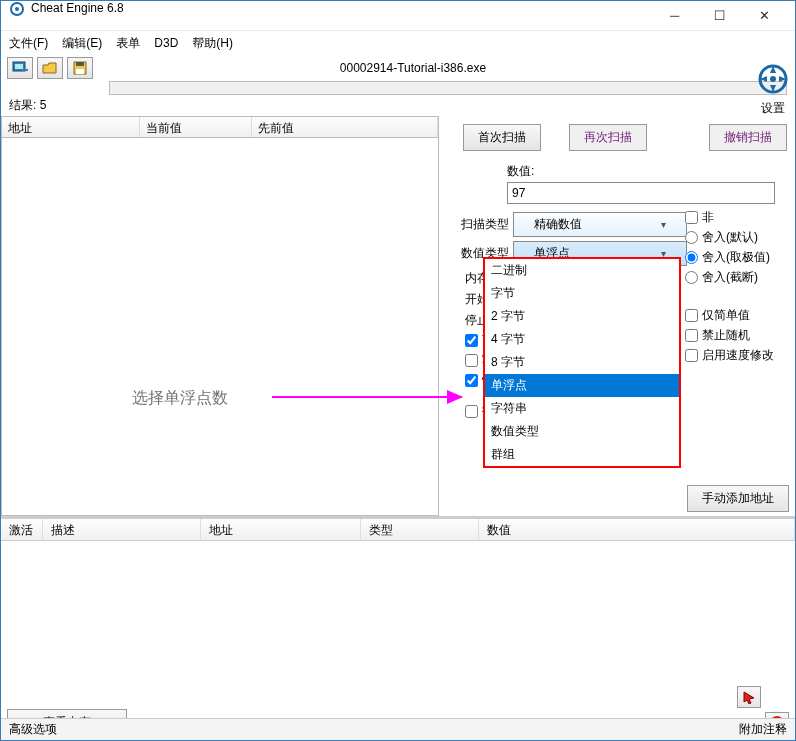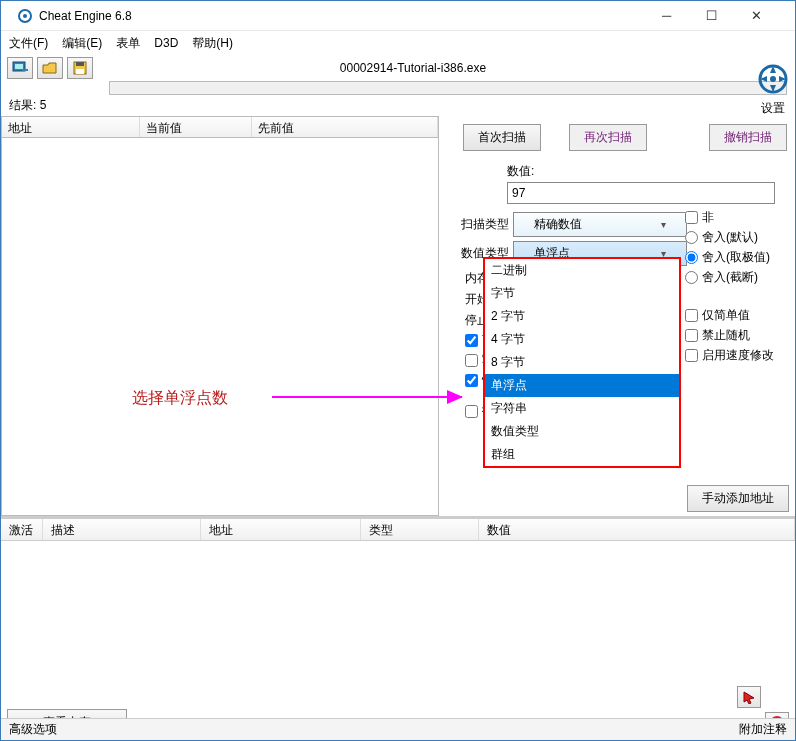--- a/index.html
+++ b/index.html
@@ -1,37 +1,37 @@
 <!DOCTYPE html>
 <html><head>
 <meta charset="utf-8">
 <style>
 * { box-sizing: border-box; margin: 0; padding: 0; font-family: "Microsoft YaHei", "SimSun", Arial, sans-serif; font-size: 12px; }
 body { background: #fff; width: 796px; height: 741px; border: 1px solid #3a7ab8; position: relative; overflow: hidden; }
-.titlebar { height: 30px; display: flex; align-items: center; padding: 0 16px; background: #fff; border-bottom: 1px solid #e8e8e8; }
+.titlebar { height: 30px; display: flex; padding: 0 8px; background: #fff; border-bottom: 1px solid #e8e8e8; }
 .titlebar .app-icon { width: 16px; height: 16px; margin-right: 6px; }
 .titlebar .title { flex: 1; font-size: 12px; color: #000; }
 .titlebar .win-btns { display: flex; }
 .titlebar .win-btn { width: 45px; height: 28px; display: flex; align-items: center; justify-content: center; color: #333; font-size: 13px; }
 .menubar { height: 24px; display: flex; align-items: center; padding: 0 8px; gap: 14px; }
 .menubar .menu-item { color: #000; }
 .toolbar-row { height: 26px; display: flex; align-items: center; padding: 2px 6px; gap: 4px; }
 .tb-btn { width: 26px; height: 22px; border: 1px solid #999; background: linear-gradient(#f8f8f8,#e4e4e4); display: flex; align-items: center; justify-content: center; }
 .process-name { flex: 1; text-align: center; padding-right: 60px; }
 .progress-bar { height: 14px; border: 1px solid #bbb; background: #f0f0f0; margin: 0 8px 0 108px; }
 .right-icon-col { position: absolute; right: 4px; top: 62px; width: 36px; text-align: center; }
 .right-icon-col .big-icon { width: 32px; height: 32px; }
 .right-icon-col .lbl { font-size: 12px; margin-top: 2px; }
 .results-label { padding: 2px 8px; }
 .main-split { display: flex; height: 400px; }
 .left-pane { width: 438px; display: flex; flex-direction: column; border-right: 0; }
 .list-header { display: flex; border: 1px solid #bbb; background: #fff; height: 22px; }
 .list-header .col { border-right: 1px solid #ddd; padding: 3px 6px; background: linear-gradient(#fdfdfd,#f0f0f0); }
 .list-body { flex: 1; border: 1px solid #bbb; border-top: none; background: #fff; position: relative; }
-.annot { position: absolute; color: #b91c1c; font-size: 16px; left: 130px; top: 250px; pointer-events: none; }
+.annot { position: absolute; color: #737373; font-size: 16px; left: 130px; top: 250px; pointer-events: none; }
 .arrow { position: absolute; top: 258px; left: 270px; width: 190px; height: 2px; background: #ff00ff; pointer-events: none; }
 .arrow::after { content: ""; position: absolute; right: -1px; top: -6px; border-left: 16px solid #ff00ff; border-top: 7px solid transparent; border-bottom: 7px solid transparent; }
 .right-pane { flex: 1; padding: 4px 8px 4px 12px; position: relative; }
 .scan-btns { display: flex; gap: 28px; margin: 4px 0 12px 12px; align-items: center; }
 .btn { border: 1px solid #999; background: linear-gradient(#f8f8f8,#e4e4e4); padding: 4px 14px; min-width: 78px; text-align: center; }
 .btn.disabled { color: #701a75; background: #f0f0f0; }
 .field-row { display: flex; align-items: center; margin: 4px 0; }
 .field-row .lbl { width: 58px; text-align: right; margin-right: 4px; }
 .text-input { border: 1px solid #888; padding: 3px 4px; background: #fff; }
 .combo { border: 1px solid #888; background: linear-gradient(#fafeff,#e6f2fb); padding: 3px 20px; display: flex; align-items: center; justify-content: space-between; width: 194px; }

